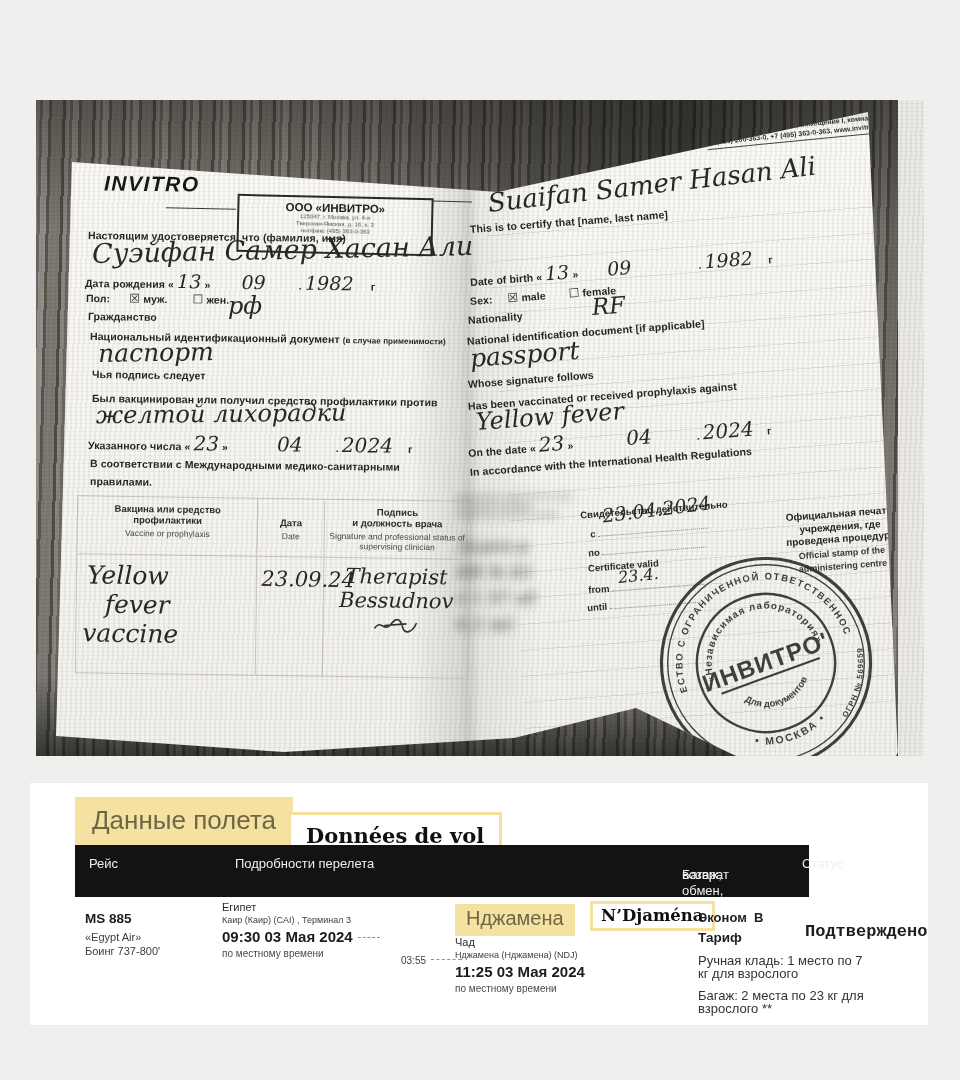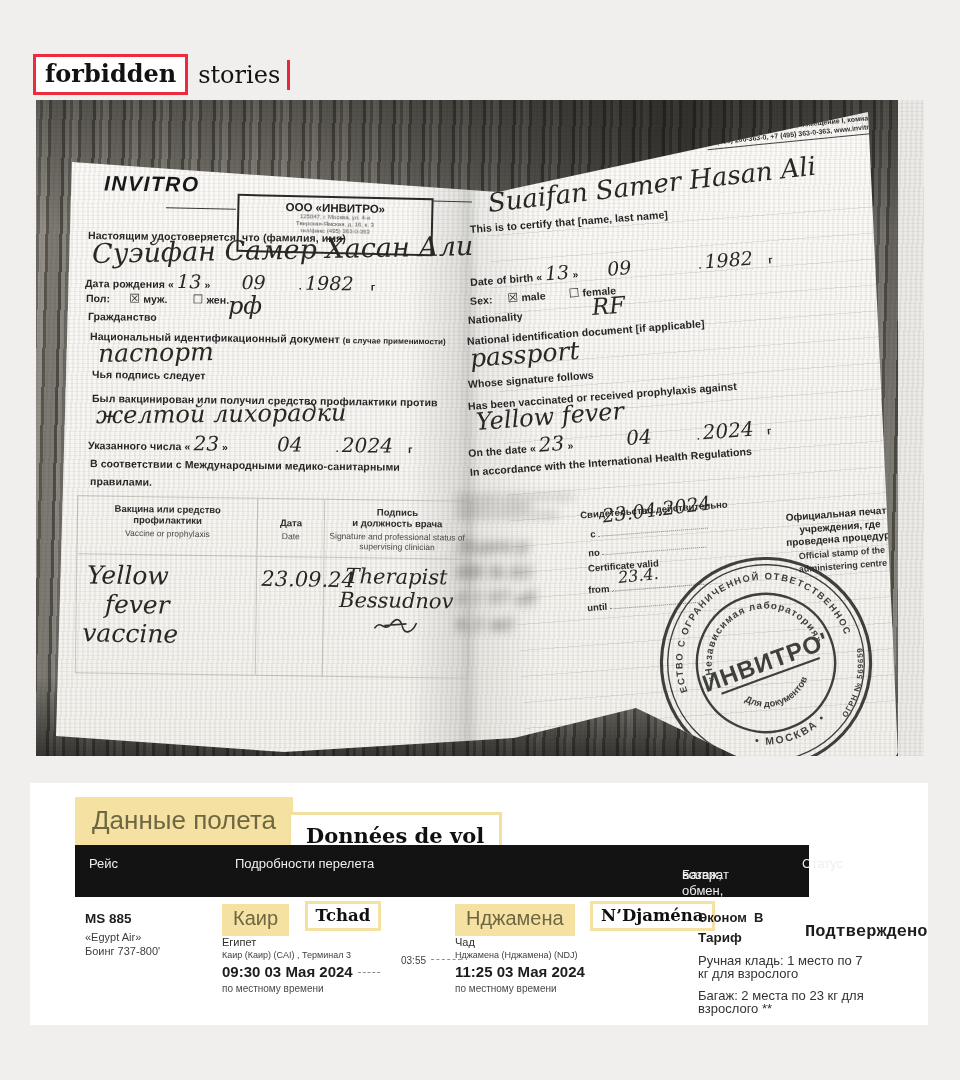--- a/index.html
+++ b/index.html
@@ -109,25 +109,20 @@
   .fare .cls{font-weight:700;font-size:13px;white-space:pre;}
   .fare .lbl{font-weight:700;font-size:13.5px;margin-top:5px;}
   .fare .d{font-size:13px;color:#333;line-height:13px;margin-top:9px;width:178px;}
   .fstatus{position:absolute;left:775px;top:139px;font-weight:700;font-size:17px;font-family:Liberation Mono, monospace;}
 </style>
 </head>
 <body>
 
 <div class="canvas">
 
-  <header class="logo">
-    <span class="logo-box">forbidden</span>
-    <span class="logo-stories">stories</span>
-    <span class="logo-cursor"></span>
-  </header>
 
   <figure class="photo" style="margin:0">
     <div class="shade"></div>
     <div class="white-strip"></div>
 
     <div class="booklet">
       <div class="ruled"></div>
 
       <div class="invitro" style="left:68px;top:72px;">INVITRO</div>
 
@@ -363,24 +358,20 @@
       <span style="left:727px;">Статус</span>
     </div>
 
     <div class="fnum">
       <div class="n">MS 885</div>
       <div class="s">«Egypt Air»</div>
       <div class="s" style="margin-top:1px;">Боинг 737-800'</div>
     </div>
 
     <div class="seg" style="left:192px;top:118px;">
-      <div>
-        <span class="city">Каир</span>
-        <span class="annot">Tchad</span>
-      </div>
       <div class="country">Египет</div>
       <div class="airport">Каир (Каир) (CAI) , Терминал 3</div>
       <div class="time">
         <span>09:30 03 Мая 2024</span><span class="dash"></span>
       </div>
       <div class="note">по местному времени</div>
     </div>
 
     <div class="dur">
       <span>03:55</span><span class="dash" style="width:30px;"></span>

